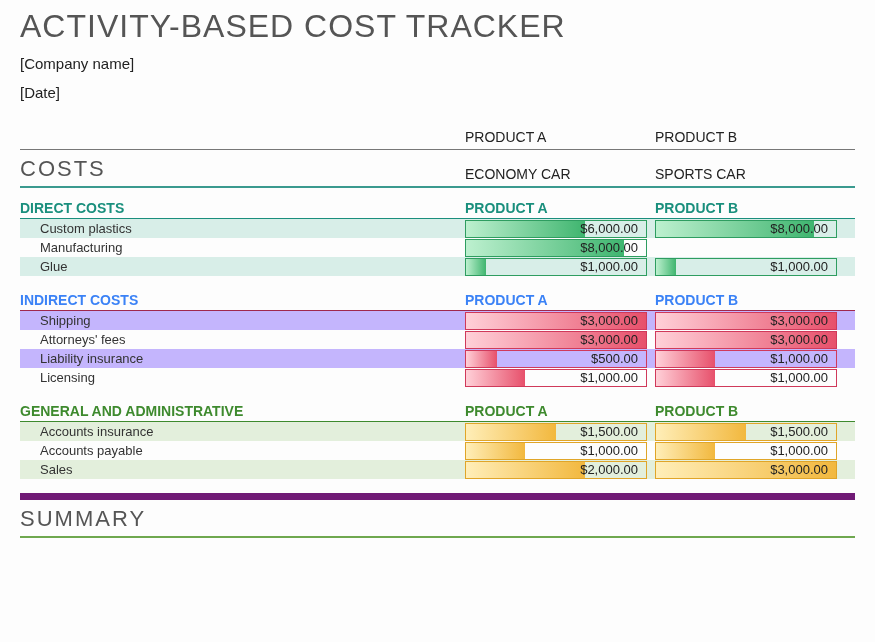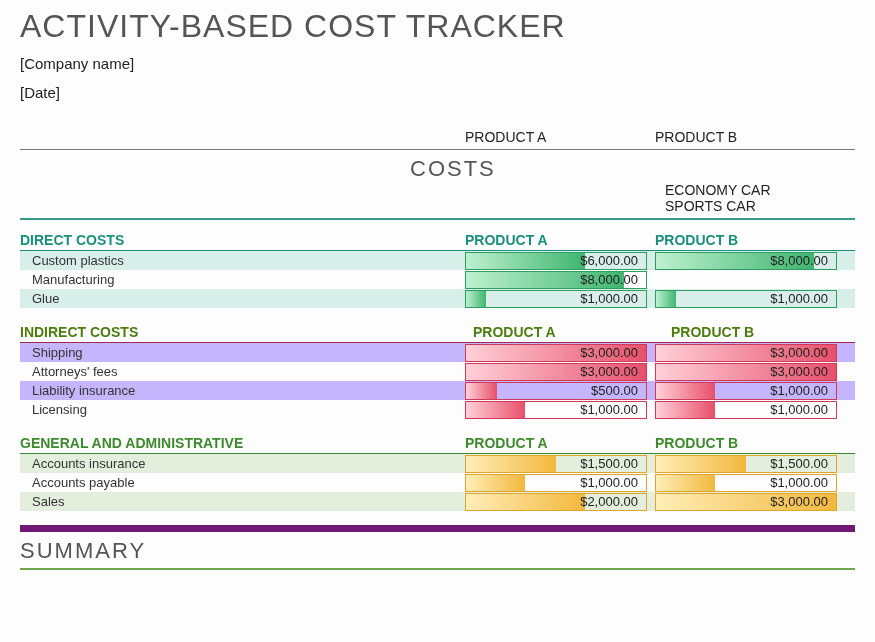--- a/index.html
+++ b/index.html
@@ -38,43 +38,42 @@
     color: #555;
   }
   .prod-desc { font-size: 14px; color: #222; }
   .section-head-row {
     display: flex;
     align-items: flex-end;
     border-top: 1px solid #777;
     border-bottom: 2px solid #3a9a8f;
     padding: 6px 0 4px 0;
     margin-bottom: 12px;
-    flex-direction: column;
   }
   .group-head-row {
     display: flex;
     border-bottom: 1px solid;
     padding-bottom: 2px;
   }
   .group-head-row .label-col,
   .group-head-row .data-col {
     font-weight: bold;
     font-size: 14px;
   }
   .group-direct   { color: #1a8f7d; border-color: #1a8f7d; }
-  .group-indirect { color: #4d7c0f; border-color: #a0284d; gap: 8px; }
+  .group-indirect { color: #3b82f6; border-color: #a0284d; }
   .group-genadmin { color: #3e8a2e; border-color: #3e8a2e; }
 
   .data-row {
     display: flex;
     height: 19px;
     align-items: center;
     font-size: 13px;
   }
-  .data-row .label-col { padding-left: 12px; }
+  .data-row .label-col { padding-left: 20px; }
   .alt-direct   { background: #d8eee8; }
   .alt-indirect { background: #c4b5fd; }
   .alt-genadmin { background: #e3efdc; }
 
   .cell {
     position: relative;
     height: 18px;
     width: 182px;
     display: flex;
     align-items: center;

